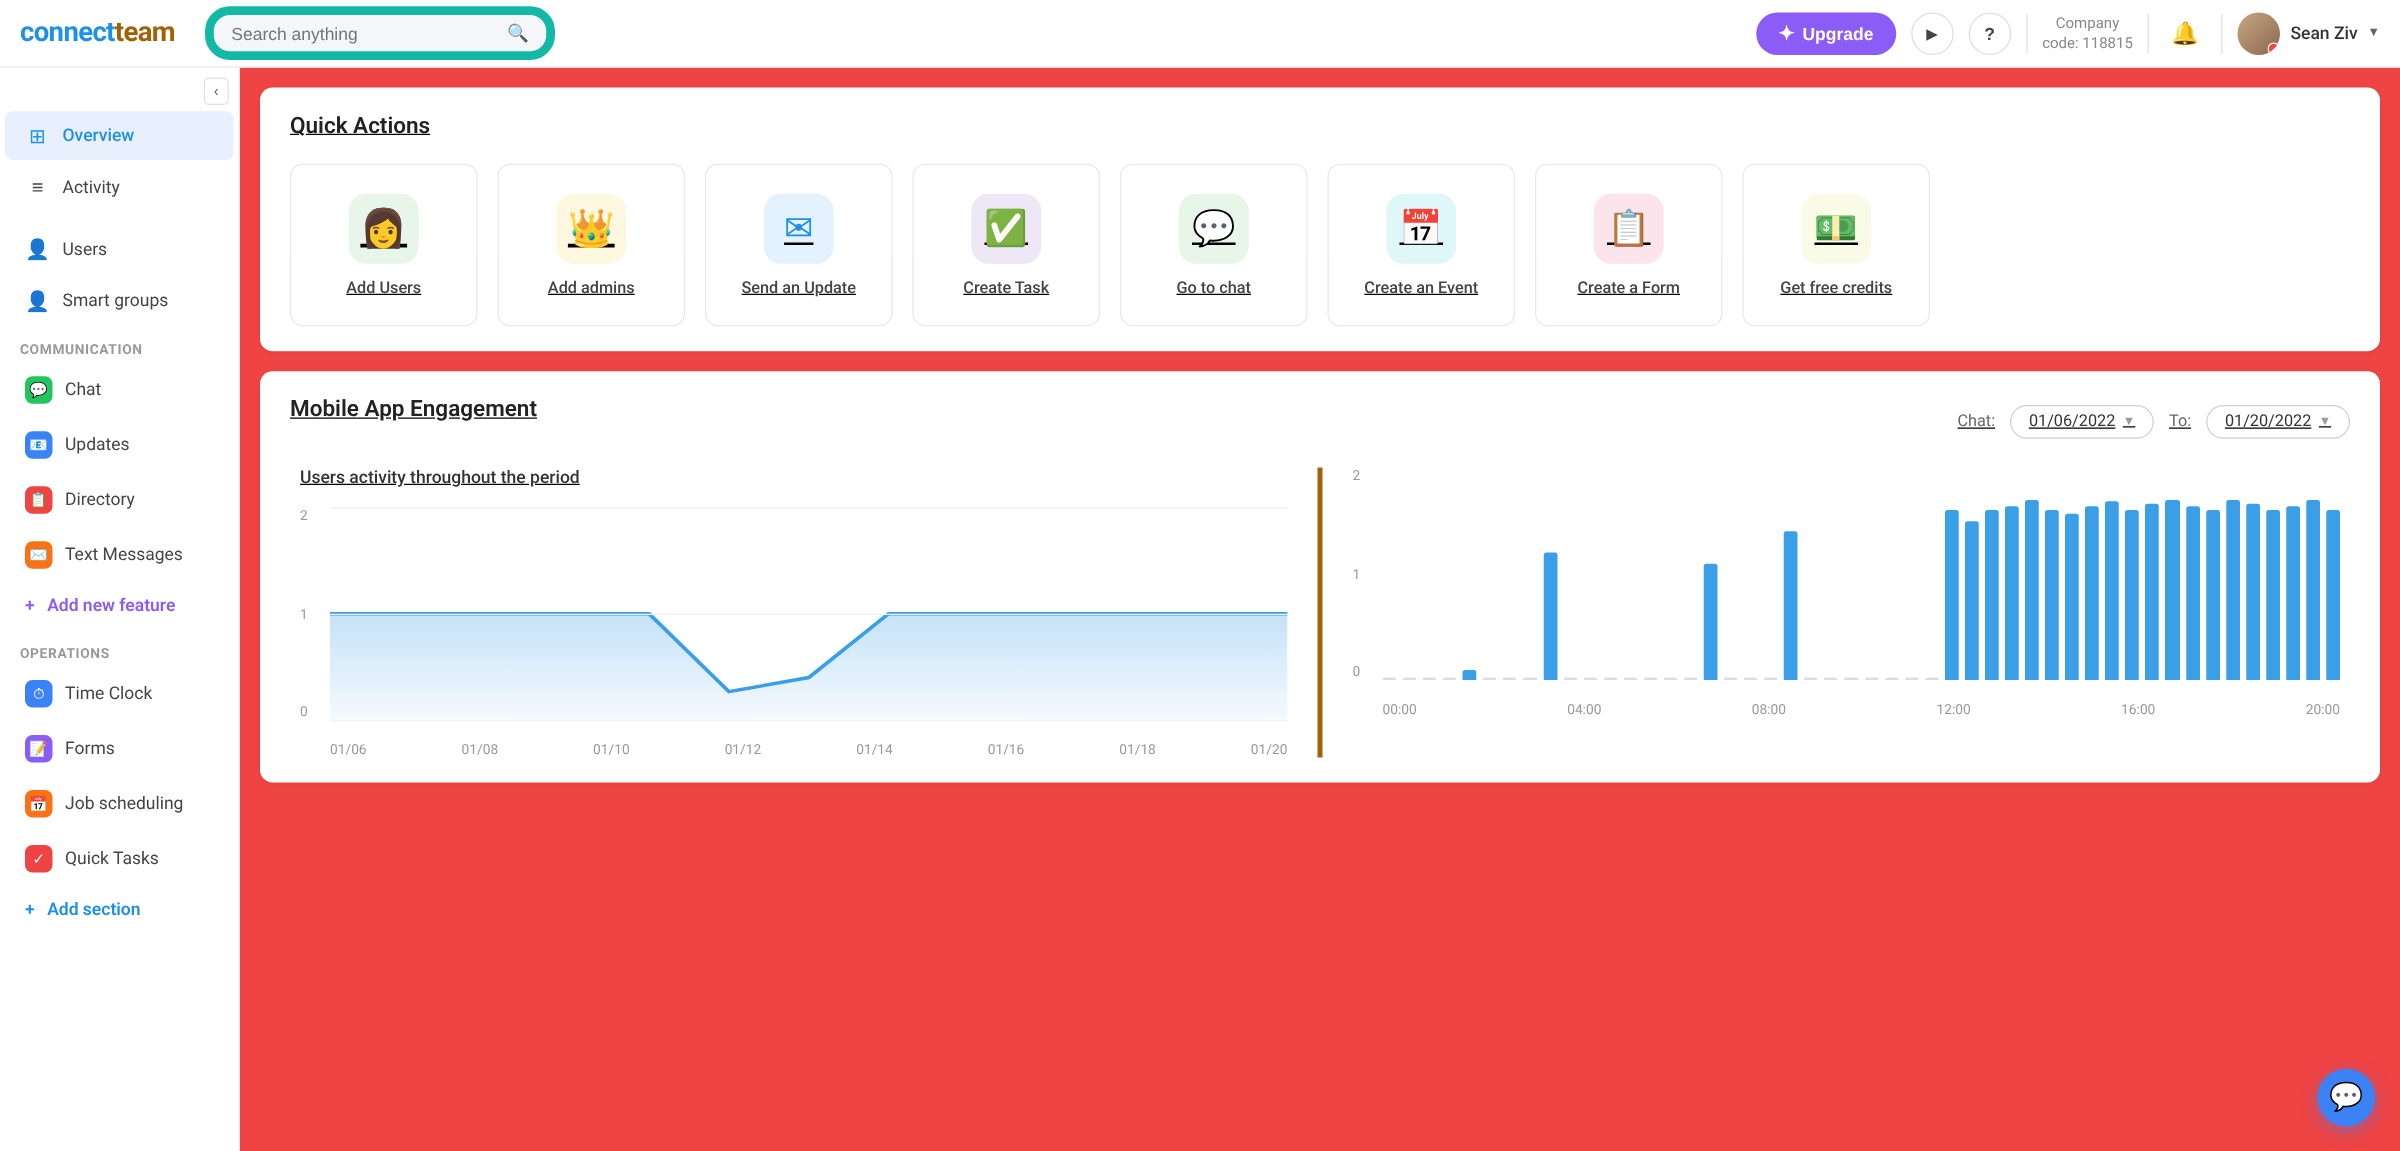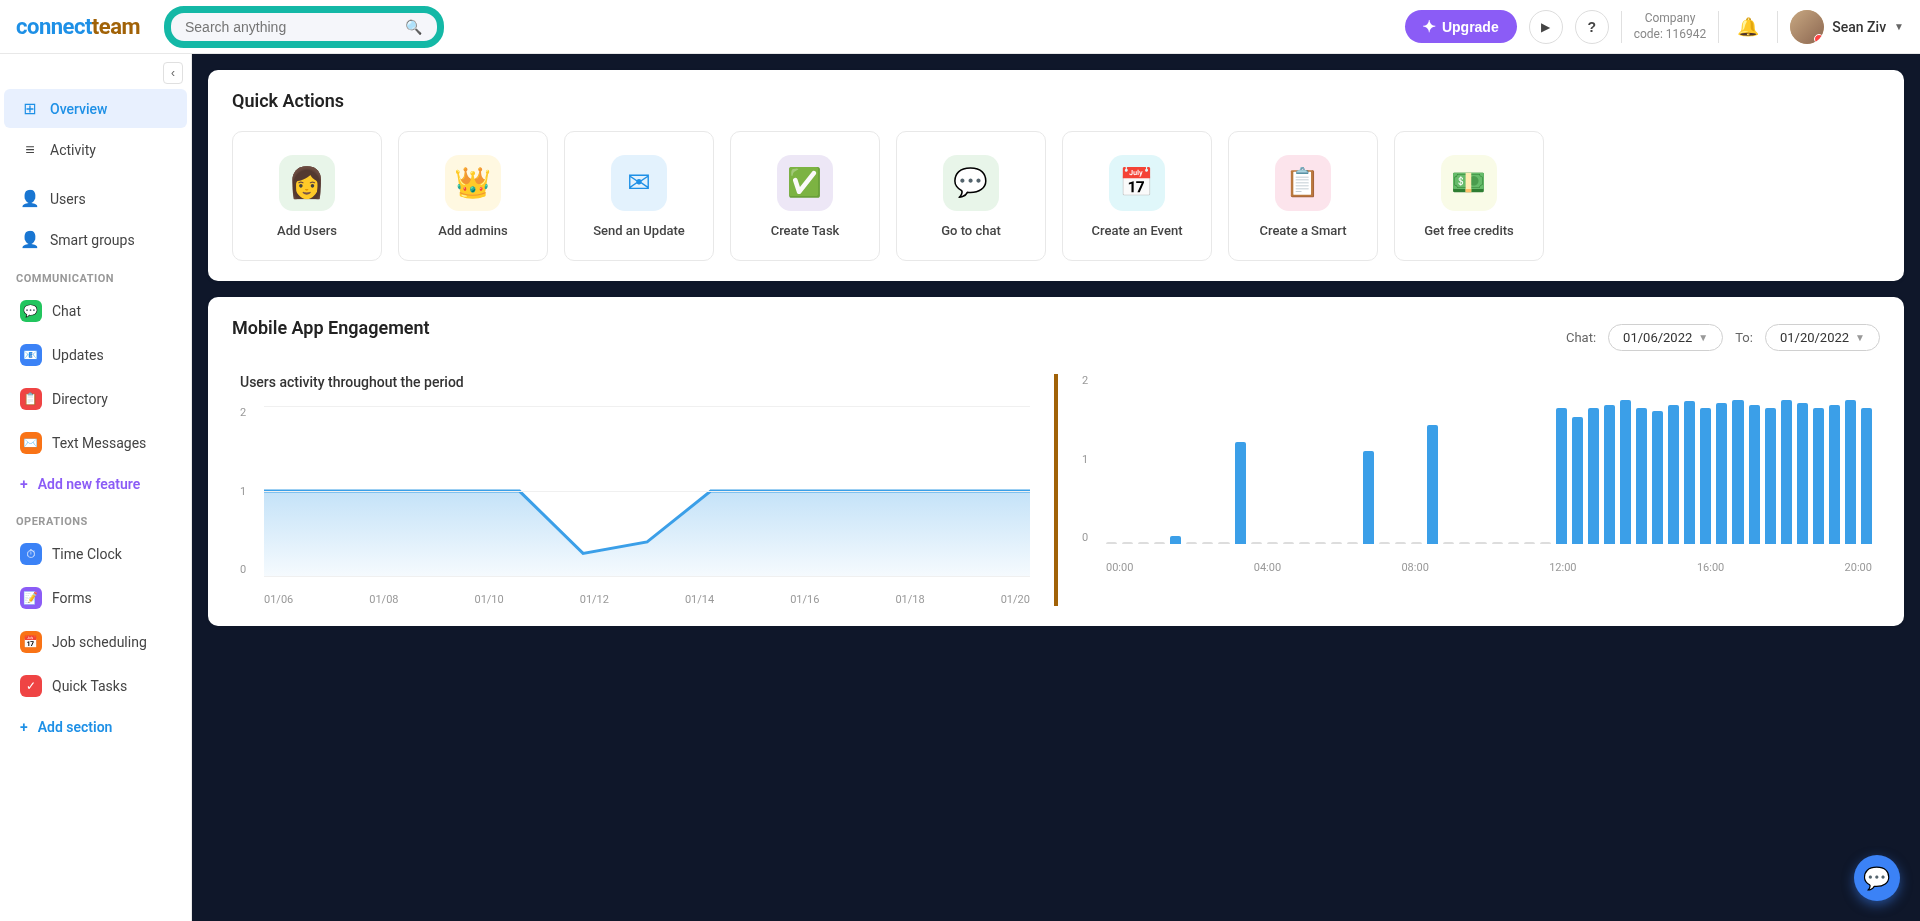--- a/index.html
+++ b/index.html
@@ -77,21 +77,21 @@
     .icon-chat { background: #22c55e; border-radius: 6px; width: 22px; height: 22px; display: flex; align-items: center; justify-content: center; color: #fff; font-size: 12px; }
     .icon-updates { background: #3b82f6; border-radius: 6px; width: 22px; height: 22px; display: flex; align-items: center; justify-content: center; color: #fff; font-size: 12px; }
     .icon-directory { background: #ef4444; border-radius: 6px; width: 22px; height: 22px; display: flex; align-items: center; justify-content: center; color: #fff; font-size: 12px; }
     .icon-text { background: #f97316; border-radius: 6px; width: 22px; height: 22px; display: flex; align-items: center; justify-content: center; color: #fff; font-size: 12px; }
     .icon-timeclock { background: #3b82f6; border-radius: 6px; width: 22px; height: 22px; display: flex; align-items: center; justify-content: center; color: #fff; font-size: 12px; }
     .icon-forms { background: #8b5cf6; border-radius: 6px; width: 22px; height: 22px; display: flex; align-items: center; justify-content: center; color: #fff; font-size: 12px; }
     .icon-jobsched { background: #f97316; border-radius: 6px; width: 22px; height: 22px; display: flex; align-items: center; justify-content: center; color: #fff; font-size: 12px; }
     .icon-quicktasks { background: #ef4444; border-radius: 6px; width: 22px; height: 22px; display: flex; align-items: center; justify-content: center; color: #fff; font-size: 12px; }
 
     
-    .main-content { flex: 1; overflow-y: auto; padding: 0; background: #0f172a; }
+    .main-content { flex: 1; overflow-y: auto; padding: 0; background: #ef4444; text-decoration: underline; }
 
     
     .section-card { background: #fff; margin: 16px; border-radius: 10px; padding: 20px 24px; box-shadow: 0 1px 4px rgba(0,0,0,0.06); }
     .section-title { font-size: 18px; font-weight: 600; color: #222; margin-bottom: 20px; }
     .quick-actions-grid { display: flex; gap: 16px; flex-wrap: wrap; }
     .action-card {
       display: flex; flex-direction: column; align-items: center; justify-content: center;
       width: 150px; height: 130px; border: 1px solid #e8e8e8; border-radius: 10px;
       cursor: pointer; transition: box-shadow 0.15s, transform 0.1s; background: #fff;
       gap: 12px;
@@ -155,21 +155,21 @@
     </button>
     <button class="play-btn">
       <span>▶</span>
     </button>
     <button class="help-btn">
       <span>?</span>
     </button>
     <div class="divider-v"></div>
     <div class="company-code">
       <div>Company</div>
-      <div>code: 116942</div>
+      <div>code: 118815</div>
     </div>
     <div class="divider-v"></div>
     <button class="bell-btn">
       <span>🔔</span>
     </button>
     <div class="divider-v"></div>
     <div class="user-menu">
       <div class="avatar">
         <div class="avatar-img" style="background: linear-gradient(135deg,#c8a882,#8b6650);"></div>
         <div class="avatar-badge"></div>
@@ -296,21 +296,21 @@
           <div class="action-icon-wrap" style="background:#e0f7fa;">
             <span style="font-size:28px;">📅</span>
           </div>
           <span class="action-label">Create an Event</span>
         </div>
 
         <div class="action-card">
           <div class="action-icon-wrap" style="background:#fce4ec;">
             <span style="font-size:28px;">📋</span>
           </div>
-          <span class="action-label">Create a Smart</span>
+          <span class="action-label">Create a Form</span>
         </div>
 
         <div class="action-card">
           <div class="action-icon-wrap" style="background:#f9fbe7;">
             <span style="font-size:28px;">💵</span>
           </div>
           <span class="action-label">Get free credits</span>
         </div>
 
       </div>

